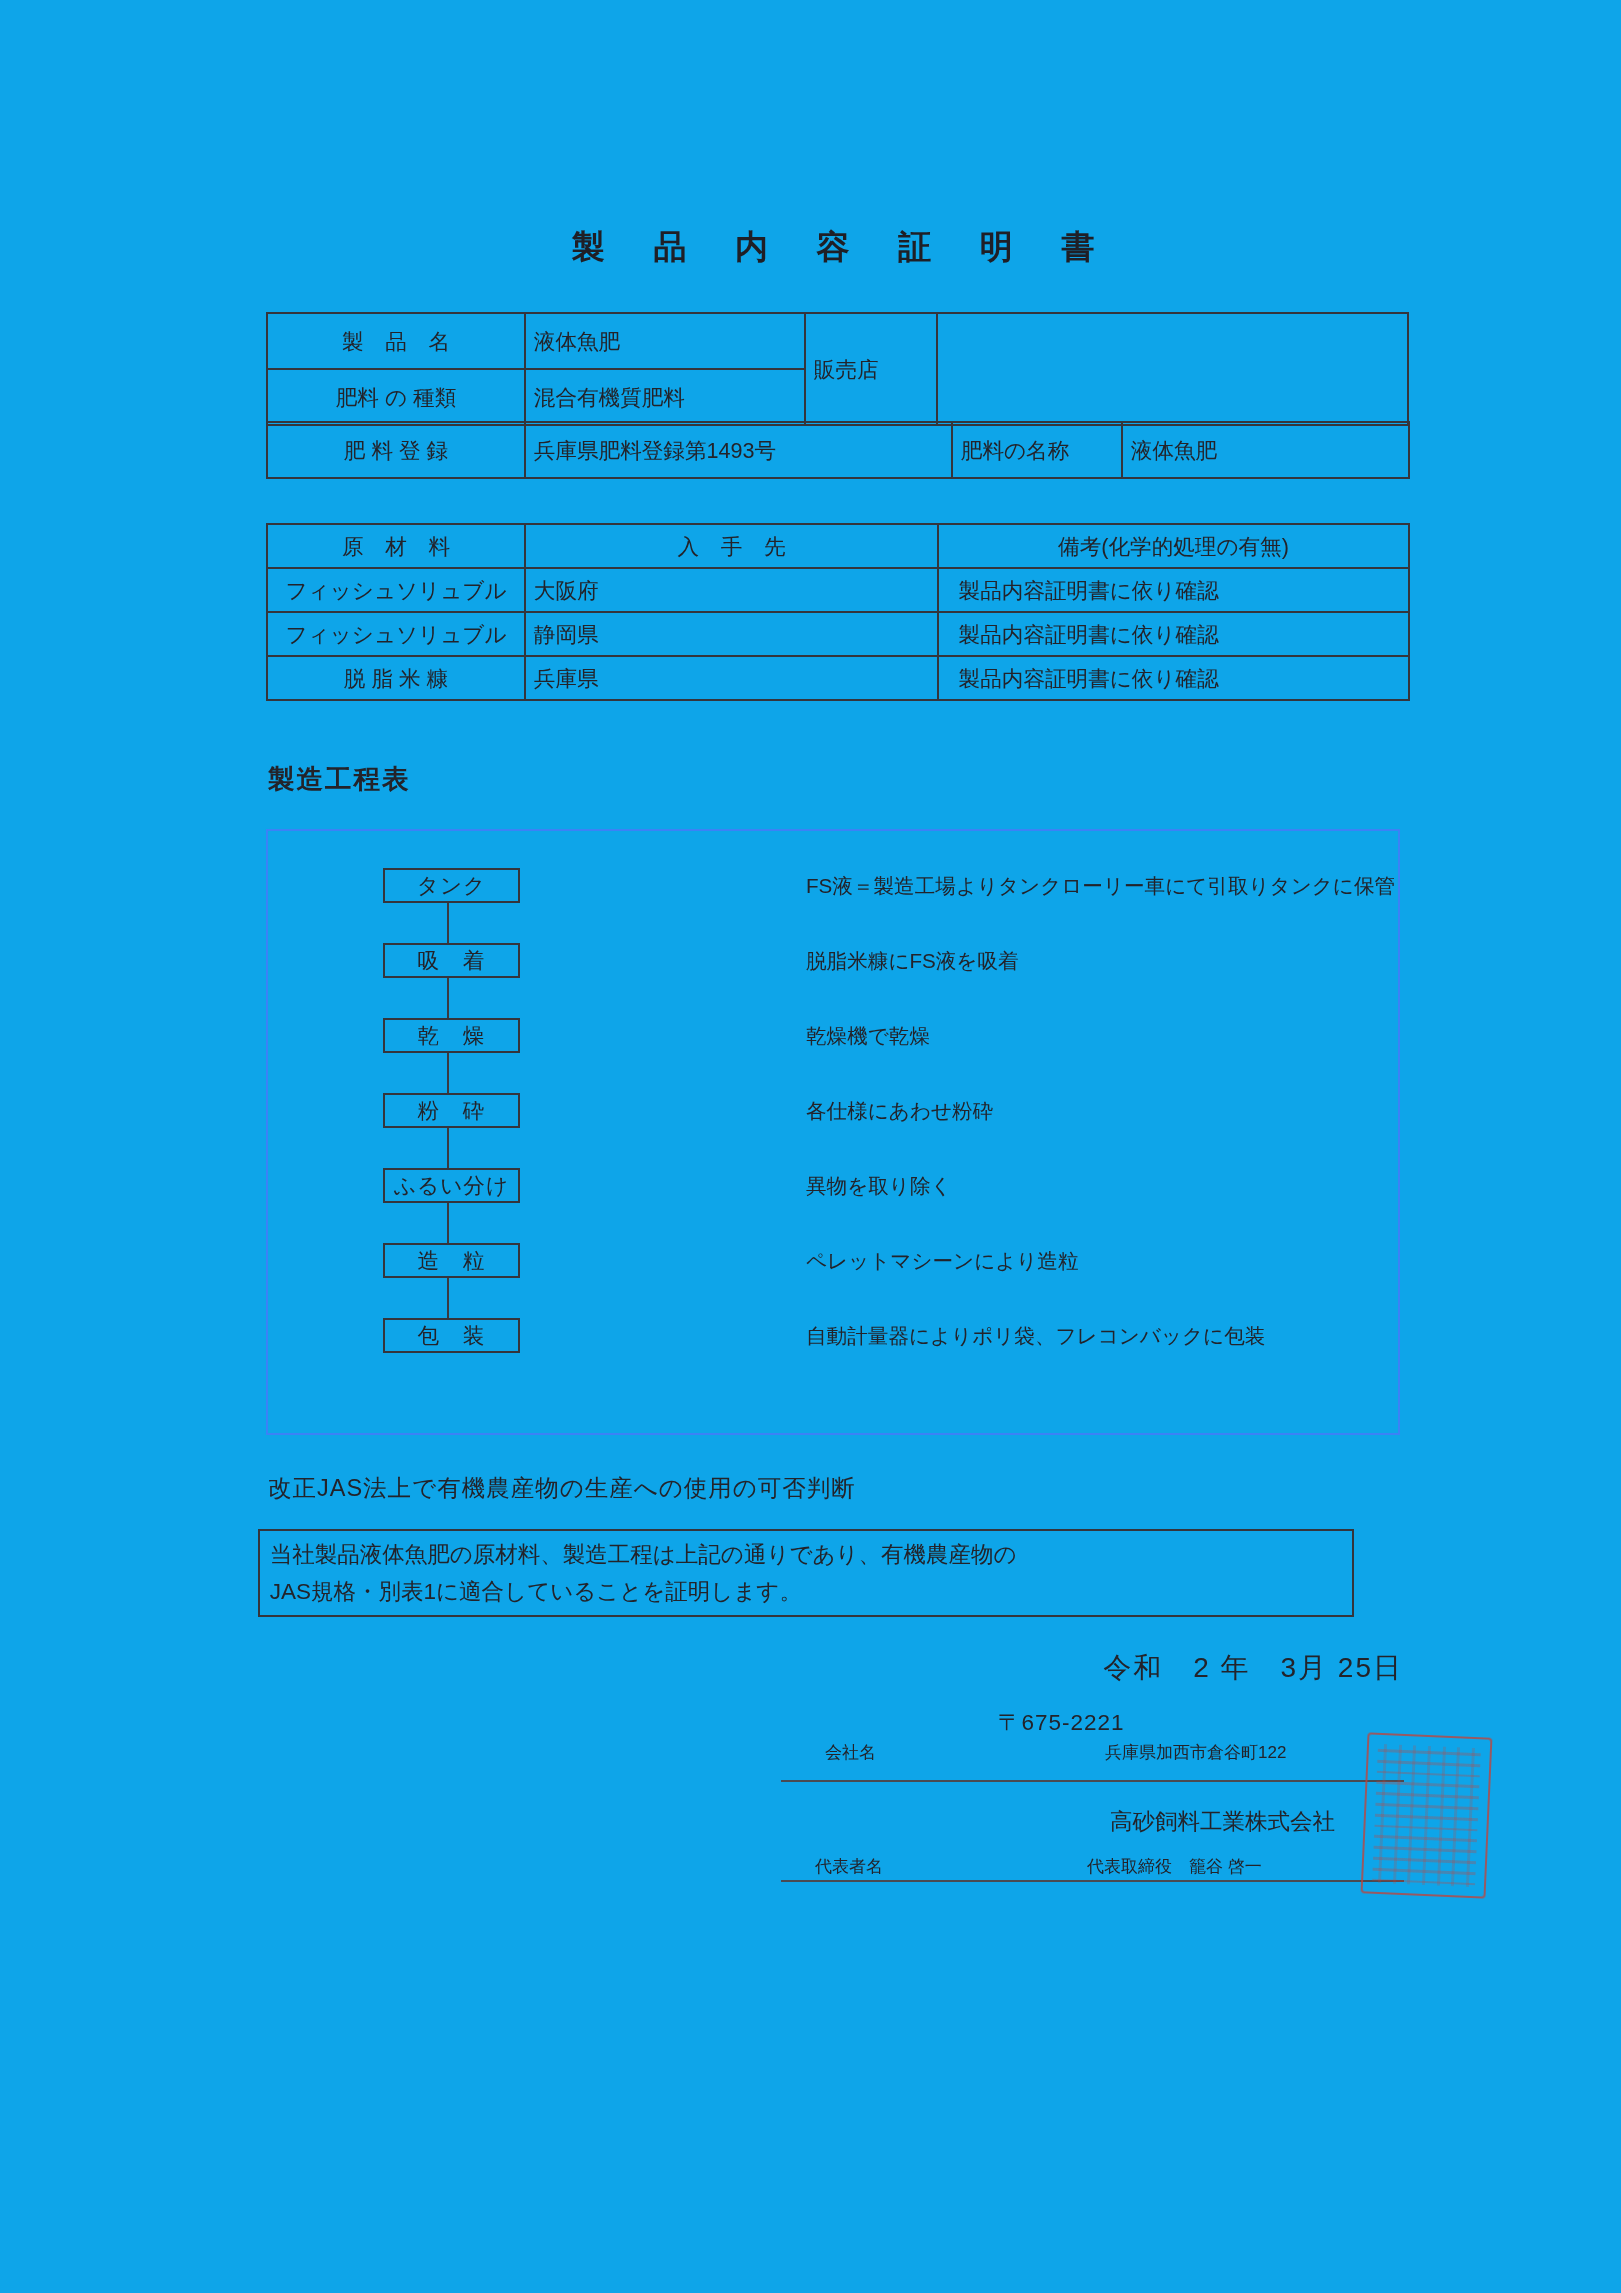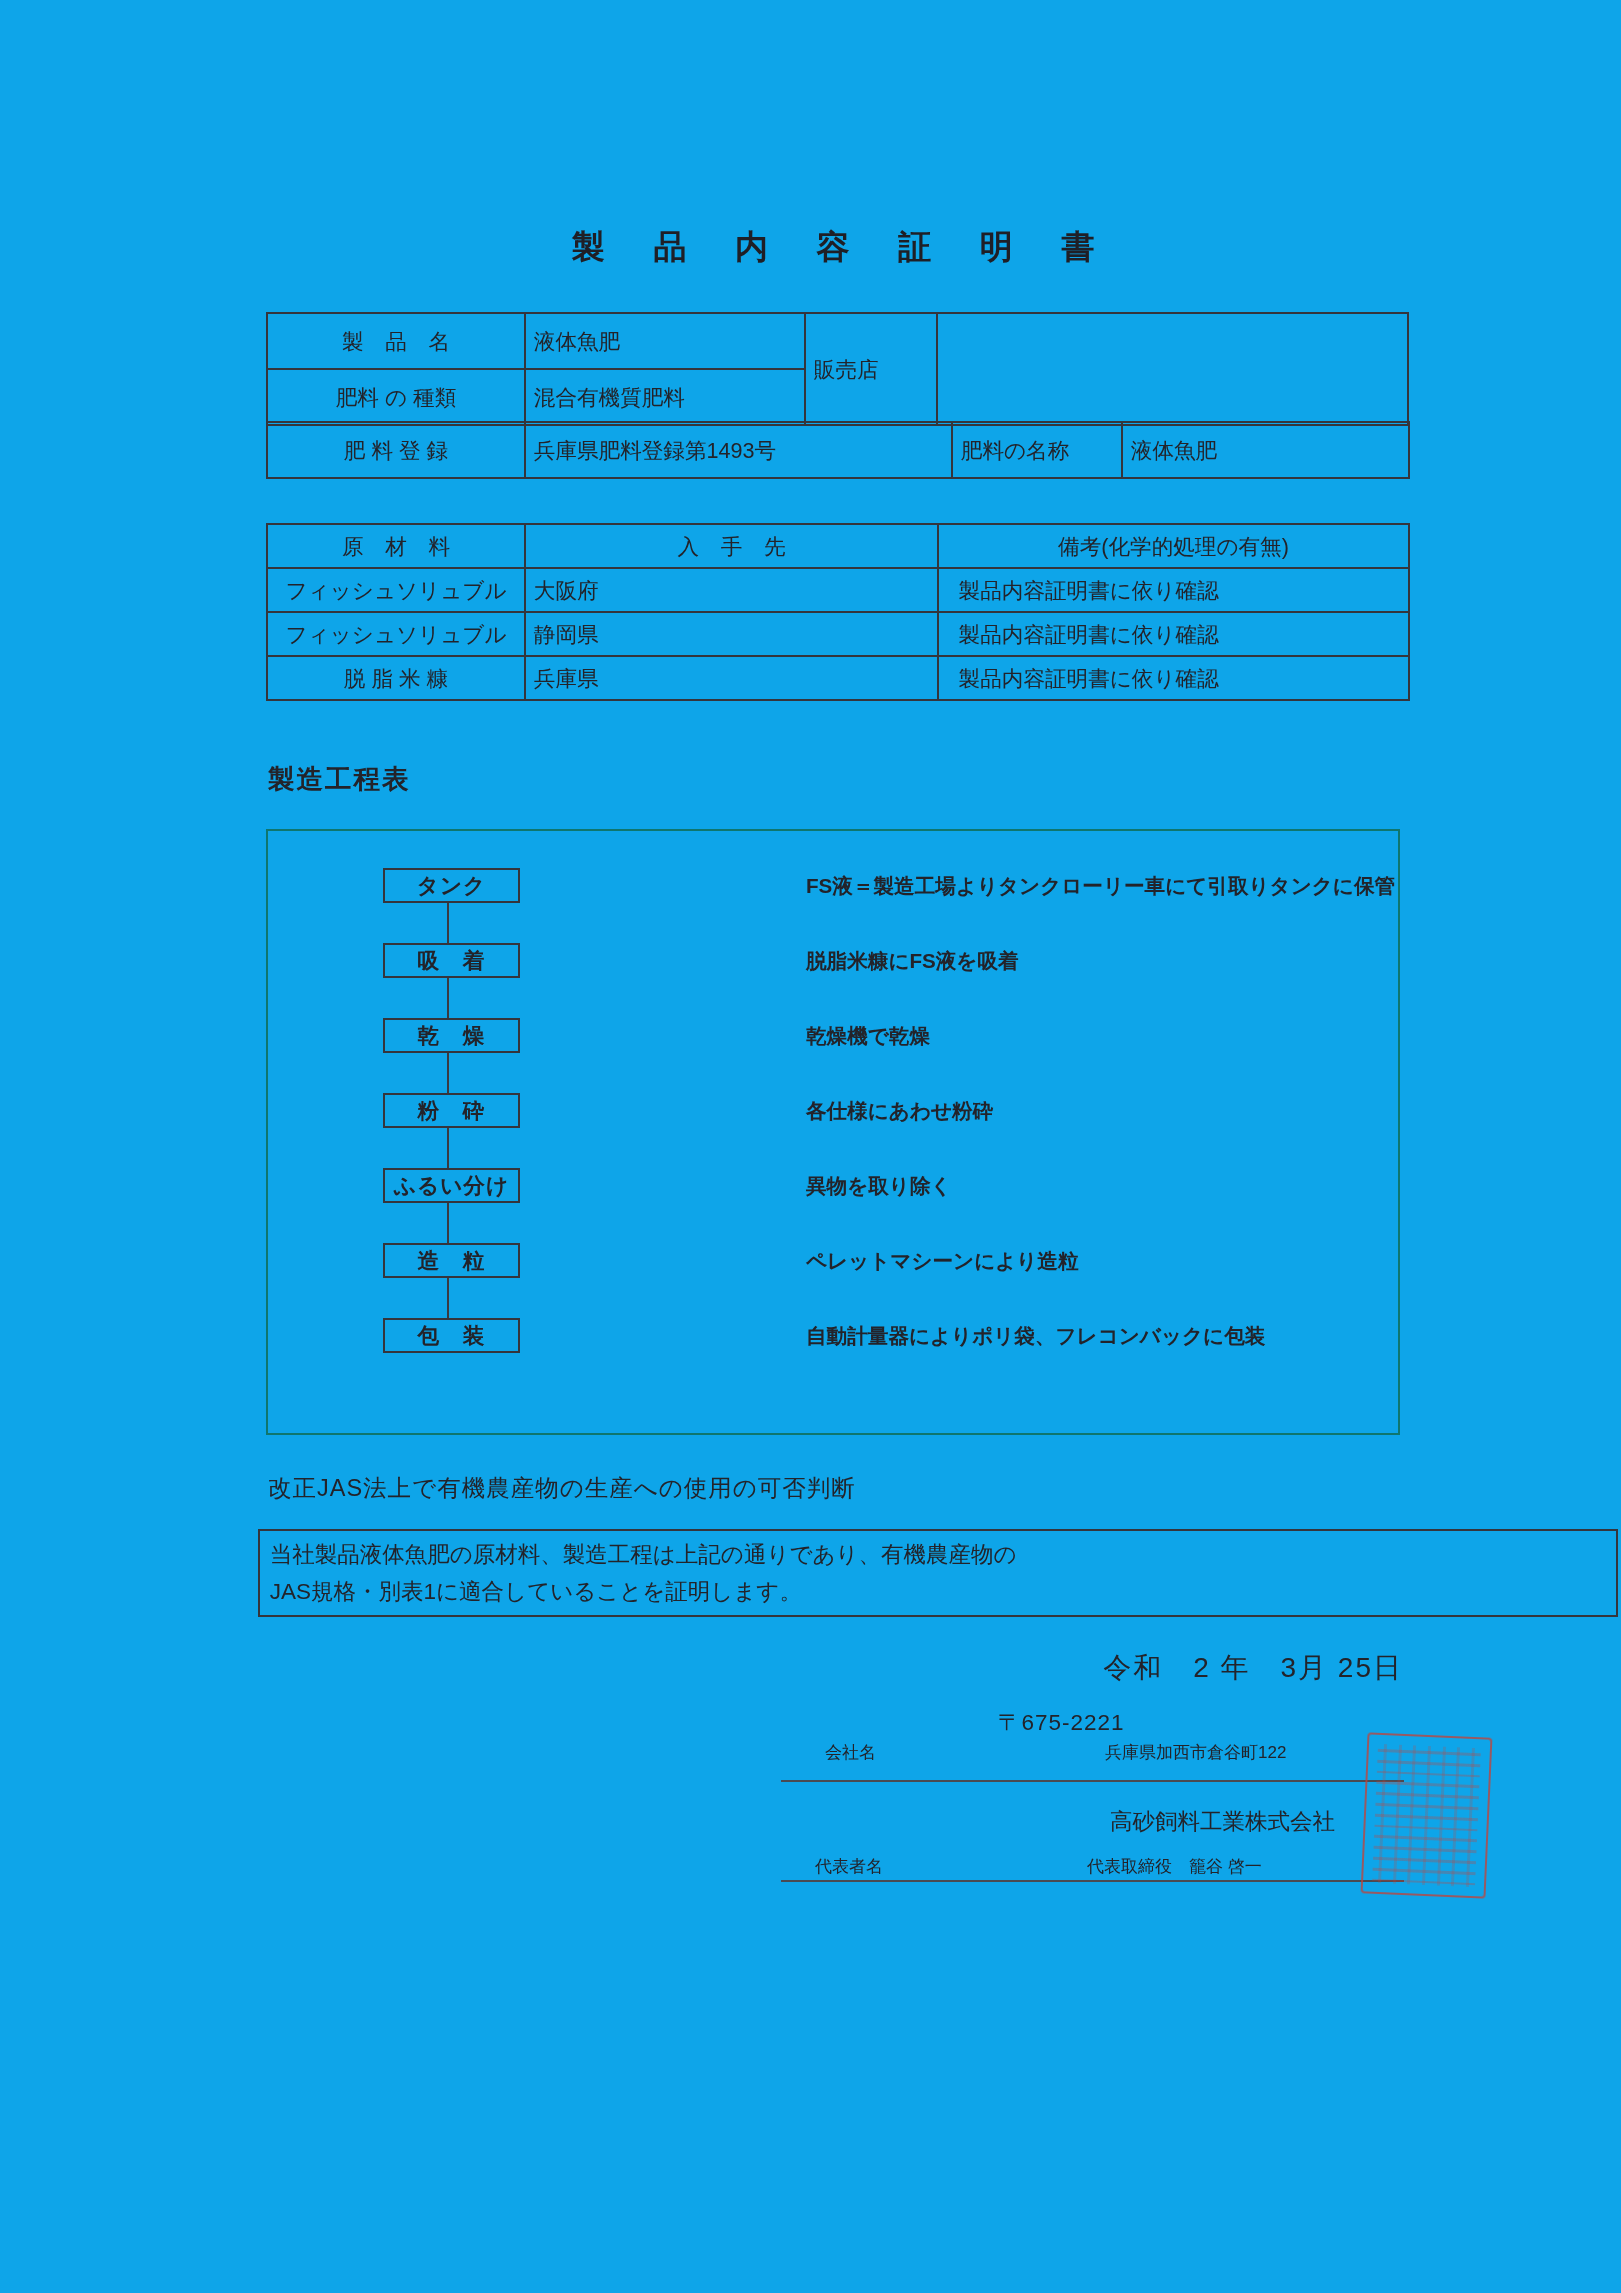--- a/index.html
+++ b/index.html
@@ -62,22 +62,21 @@
     font-size: 26.5px;
     font-weight: 600;
     letter-spacing: 2px;
   }
   .flow-box {
     position: absolute;
     top: 829px;
     left: 266px;
     width: 1134px;
     height: 606px;
-    border: 2px solid #0f766e;
-    font-weight: bold;
+    border: 2px solid #3b82f6;
   }
   .flow-inner { padding-top: 37px; }
   .flow-step {
     display: flex;
     align-items: center;
     margin-left: 115px;
     height: 35px;
   }
   .step-col { width: 423px; flex: 0 0 423px; }
   .step-box {
@@ -105,21 +104,21 @@
     position: absolute;
     top: 1472px;
     left: 268px;
     font-size: 23.5px;
     letter-spacing: 1px;
   }
   .cert-box {
     position: absolute;
     top: 1529px;
     left: 258px;
-    width: 1360px;
+    width: 1096px;
     height: 88px;
     border: 2px solid #35353c;
     padding: 4.9px 9.8px;
     font-size: 22.5px;
     line-height: 37px;
   }
   
   .date-line {
     position: absolute;
     top: 1649px;

